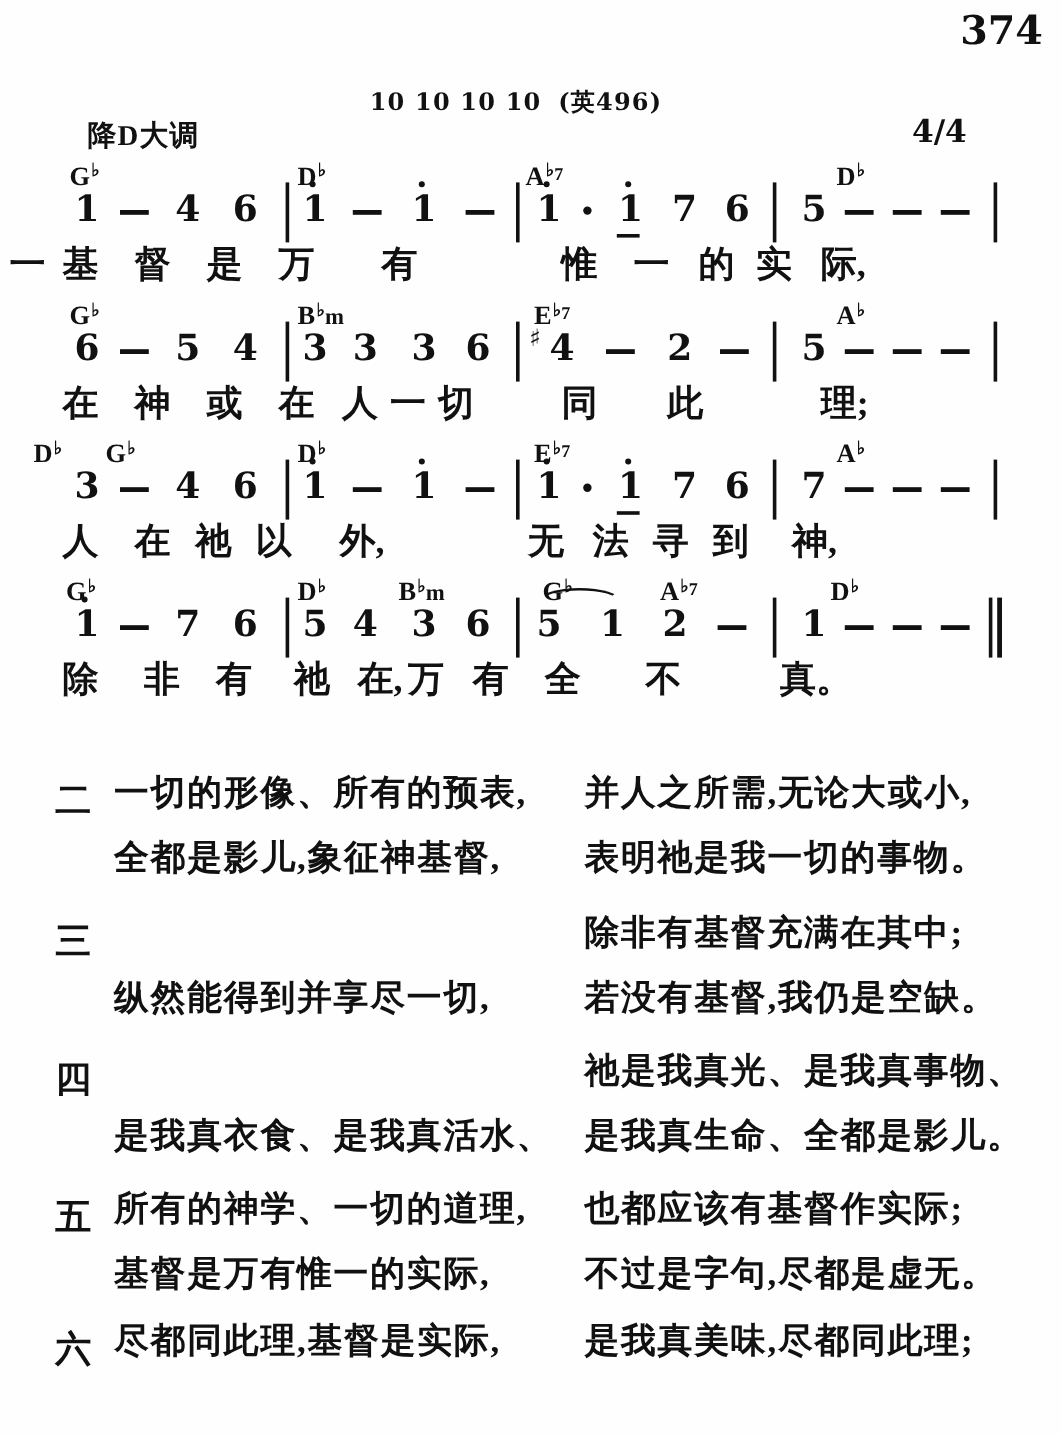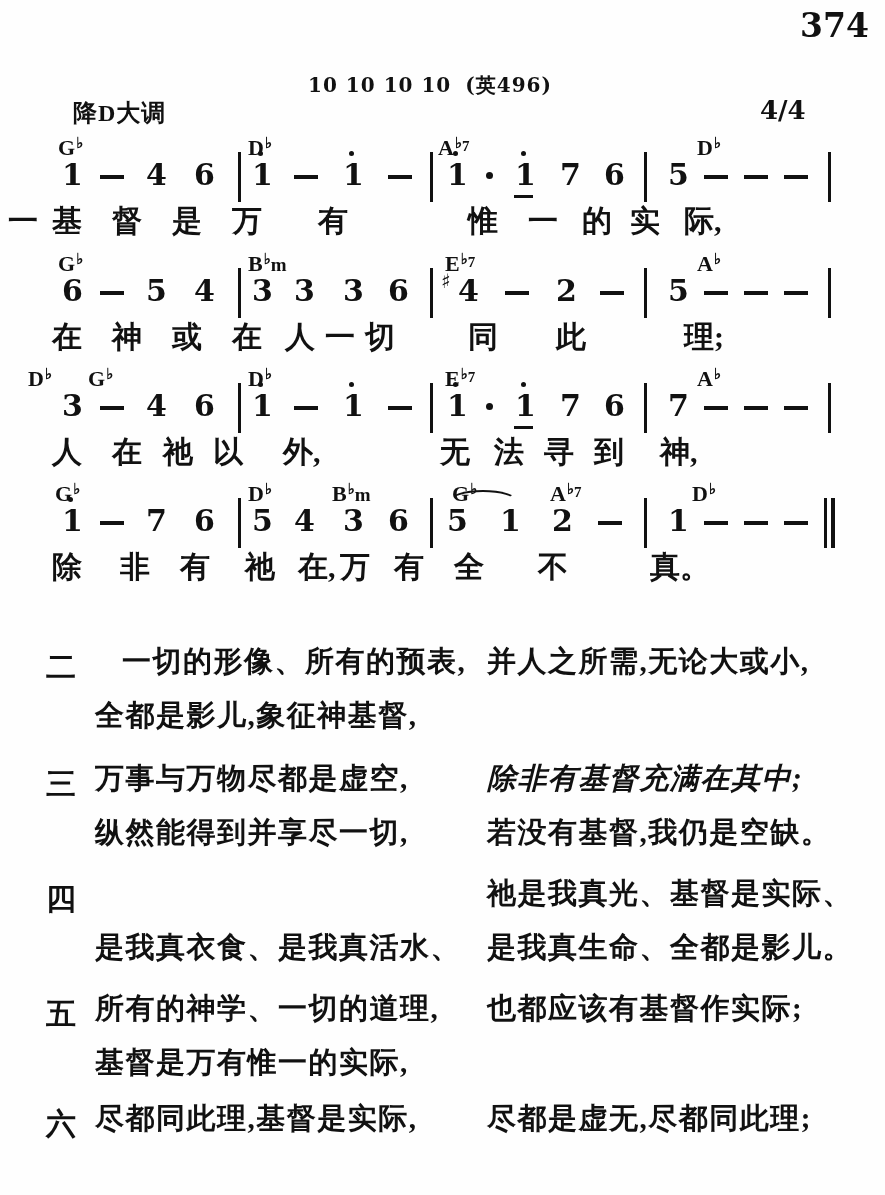--- a/index.html
+++ b/index.html
@@ -244,41 +244,42 @@
         <span class="lyric" style="left: 298px;">在,</span>
         <span class="lyric" style="left: 340px;">万</span>
         <span class="lyric" style="left: 394px;">有</span>
         <span class="lyric" style="left: 454px;">全</span>
         <span class="lyric" style="left: 538px;">不</span>
         <span class="lyric" style="left: 650px;">真。</span>
       </div>
     </div>
     <div class="verse" style="top: 645px;">
       <span class="v-num">二</span>
-      <span class="v-left" style="top: 0px; margin-left: 27px;">一切的形像、所有的预表,</span>
+      <span class="v-left" style="top: 0px;">一切的形像、所有的预表,</span>
       <span class="v-right" style="top: 0px;">并人之所需,无论大或小,</span>
       <span class="v-left" style="top: 54px;">全都是影儿,象征神基督,</span>
+      <span class="v-right" style="top: 54px;">表明祂是我一切的事物。</span>
     </div>
     <div class="verse" style="top: 762px;">
       <span class="v-num">三</span>
-      <span class="v-left" style="top: 0px;">万事与万物尽都是虚空,</span>
-      <span class="v-right" style="top: 0px; font-style: italic;">除非有基督充满在其中;</span>
+      <span class="v-right" style="top: 0px;">除非有基督充满在其中;</span>
       <span class="v-left" style="top: 54px;">纵然能得到并享尽一切,</span>
       <span class="v-right" style="top: 54px; font-family: Liberation Serif, serif;">若没有基督,我仍是空缺。</span>
     </div>
     <div class="verse" style="top: 877px;">
       <span class="v-num">四</span>
-      <span class="v-right" style="top: 0px;">祂是我真光、基督是实际、</span>
+      <span class="v-right" style="top: 0px;">祂是我真光、是我真事物、</span>
       <span class="v-left" style="top: 54px;">是我真衣食、是我真活水、</span>
       <span class="v-right" style="top: 54px;">是我真生命、全都是影儿。</span>
     </div>
     <div class="verse" style="top: 992px;">
       <span class="v-num">五</span>
       <span class="v-left" style="top: 0px;">所有的神学、一切的道理,</span>
       <span class="v-right" style="top: 0px;">也都应该有基督作实际;</span>
       <span class="v-left" style="top: 54px;">基督是万有惟一的实际,</span>
+      <span class="v-right" style="top: 54px;">不过是字句,尽都是虚无。</span>
     </div>
     <div class="verse" style="top: 1102px;">
       <span class="v-num">六</span>
       <span class="v-left" style="top: 0px;">尽都同此理,基督是实际,</span>
-      <span class="v-right" style="top: 0px;">尽都是虚无,尽都同此理;</span>
+      <span class="v-right" style="top: 0px;">是我真美味,尽都同此理;</span>
     </div>
   </div>
 
 </body></html>

